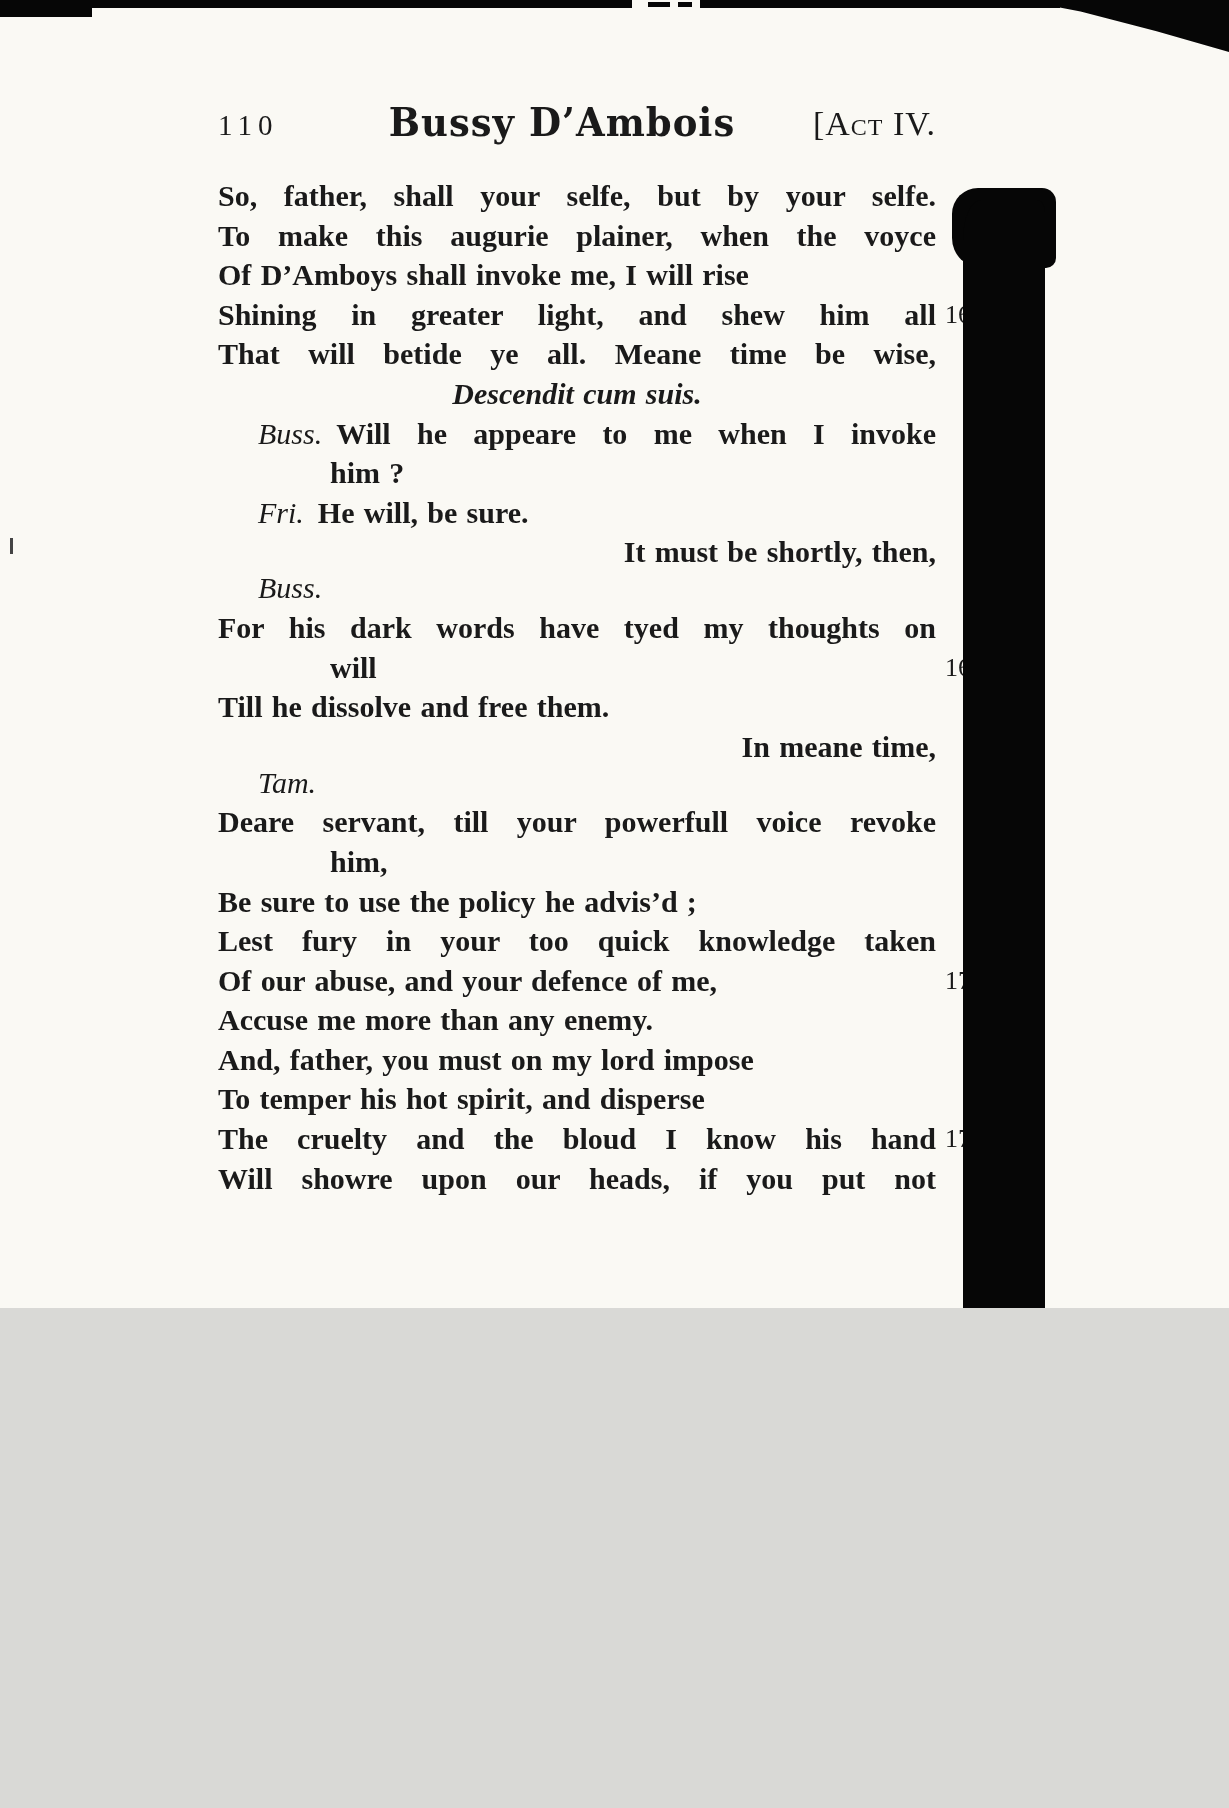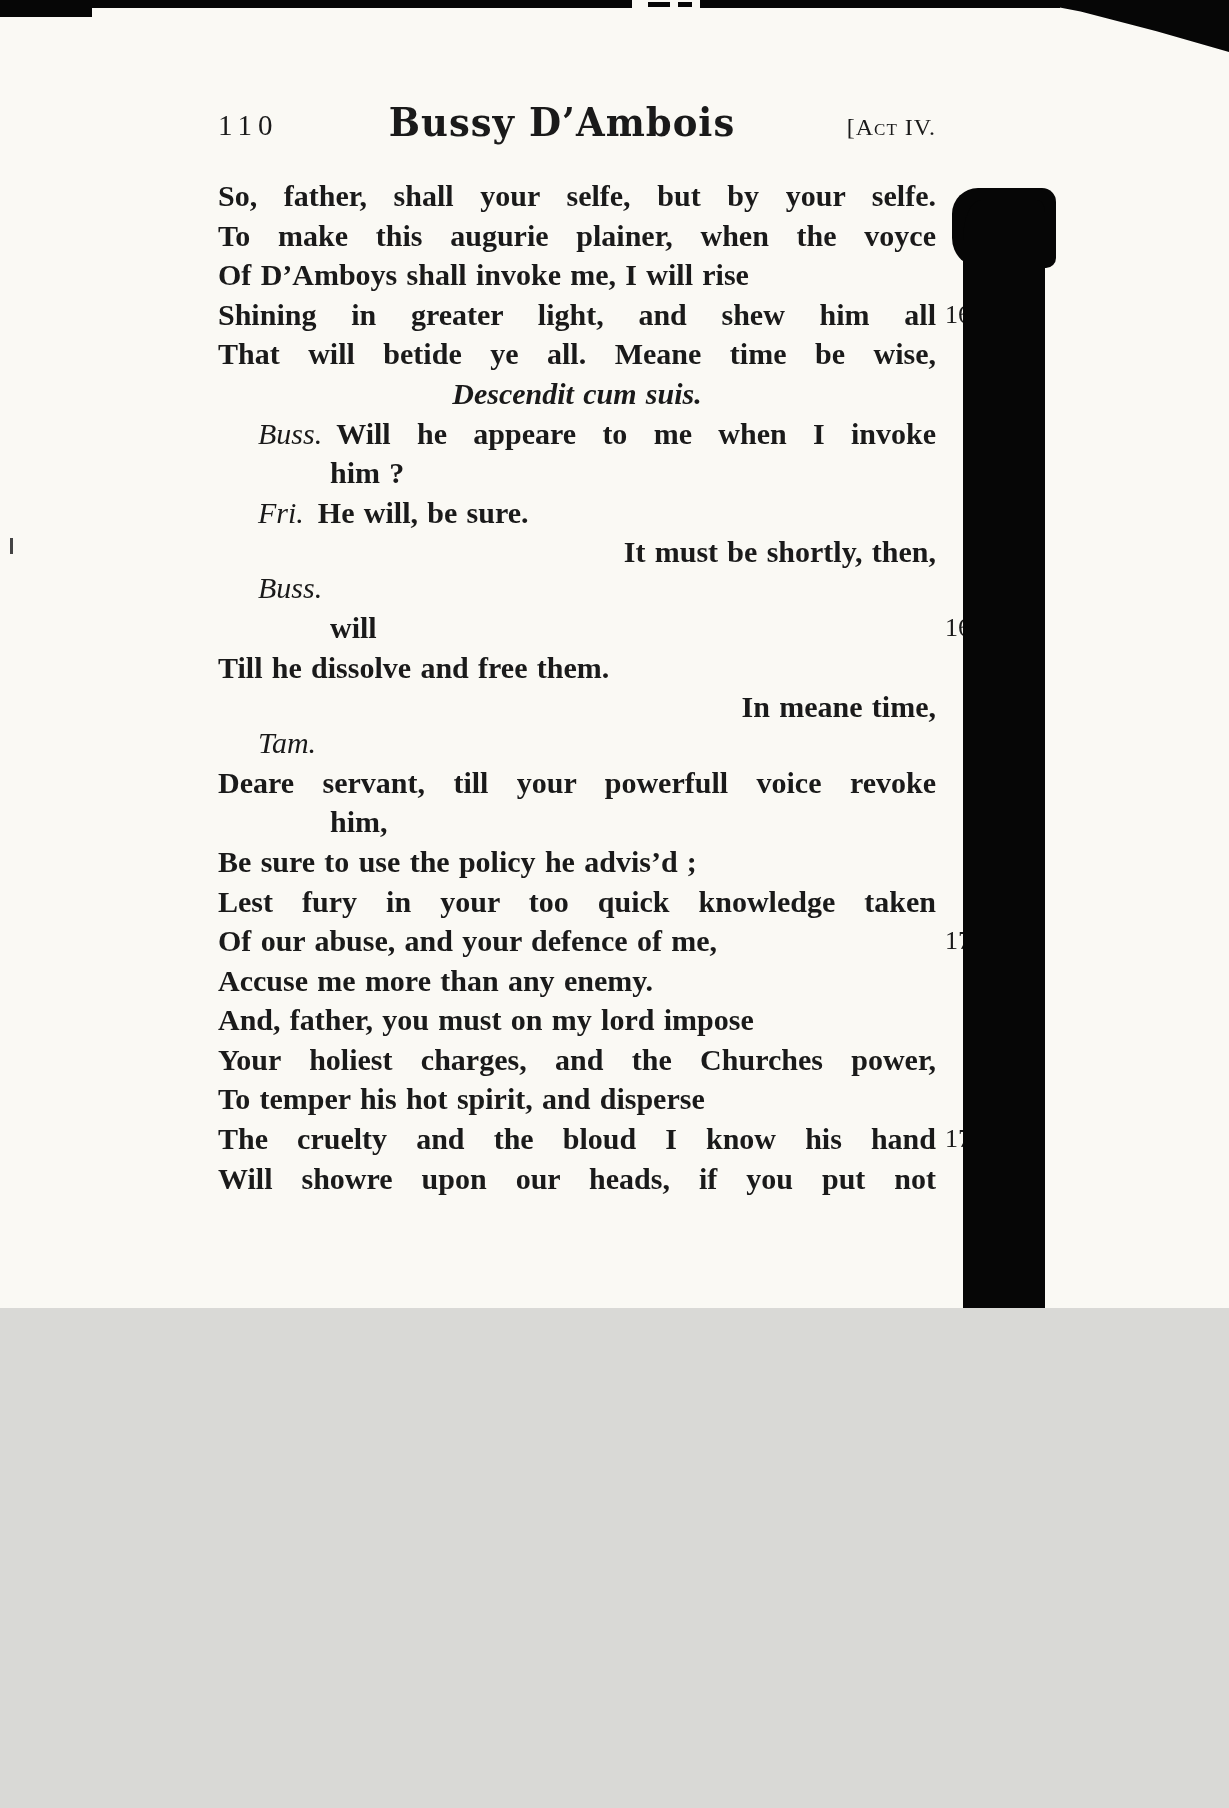--- a/index.html
+++ b/index.html
@@ -10,21 +10,21 @@
     font-family:"Liberation Serif", serif; color:var(--ink,#1a1a1a);
   }
   
   .art { position:absolute; background:#060606; z-index:5; }
 
   
   .header { position:absolute; left:218px; top:100px; width:718px; display:flex; align-items:baseline; z-index:1; }
   .page-num { width:130px; font-size:29px; letter-spacing:6px; }
   .title { flex:1; text-align:center; font-size:37px; font-weight:bold; letter-spacing:1px;
            font-family:"DejaVu Serif", serif; transform:scaleY(1.04); }
-  .act { width:160px; text-align:right; font-size:24px; font-variant:small-caps; letter-spacing:1px; }
+  .act { width:160px; text-align:right; font-size:34px; font-variant:small-caps; letter-spacing:1px; }
 
   
   .verse { position:absolute; left:218px; top:176px; width:718px; z-index:1; }
   .vl { position:relative; line-height:39.6px; font-size:30px; word-spacing:0.06em; }
   .vl .lt { white-space:pre-wrap;font-weight:bold; }
   .vl.fill { text-align:justify; text-align-last:justify; }
   .vl.fill .lt { white-space:normal; }
   .ind1 { padding-left:40px; }
   .ind2 { padding-left:112px; }
   .stage { text-align:center; font-style:italic; }
@@ -70,33 +70,33 @@
       <div class="vl fill"><span class="lt">Shining in greater light, and shew him all</span><span class="mnum">16</span></div>
       <div class="vl fill"><span class="lt">That will betide ye all.  Meane time be wise,</span></div>
       <div class="vl stage"><span class="lt">Descendit cum suis.</span></div>
       <div class="vl ind1 fill"><span class="speaker">Buss.</span><span class="lt">Will he appeare to me when I invoke</span></div>
       <div class="vl ind2"><span class="lt">him ?</span></div>
       <div class="vl ind1"><span class="speaker">Fri.</span><span class="lt">He will, be sure.</span></div>
       <div class="vl ind1 gapline">
         <span class="speaker">Buss.</span>
         <span class="lt">It must be shortly, then,</span>
       </div>
+      <div class="vl fill"><span class="lt">For his dark words have tyed my thoughts on</span></div>
       <div class="vl ind2"><span class="lt">will</span><span class="mnum">16</span></div>
       <div class="vl"><span class="lt">Till he dissolve and free them.</span></div>
       <div class="vl ind1 gapline">
         <span class="speaker">Tam.</span>
         <span class="lt">In meane time,</span>
       </div>
       <div class="vl fill"><span class="lt">Deare servant, till your powerfull voice revoke</span></div>
       <div class="vl ind2"><span class="lt">him,</span></div>
       <div class="vl"><span class="lt">Be sure to use the policy he advis’d ;</span></div>
       <div class="vl fill"><span class="lt">Lest fury in your too quick knowledge taken</span></div>
       <div class="vl"><span class="lt">Of our abuse, and your defence of me,</span><span class="mnum">17</span></div>
       <div class="vl"><span class="lt">Accuse me more than any enemy.</span></div>
       <div class="vl"><span class="lt">And, father, you must on my lord impose</span></div>
-      <div class="vl fill"><span class="lt">Your holiest charges, and the Churches power,</span></div>
       <div class="vl"><span class="lt">To temper his hot spirit, and disperse</span></div>
       <div class="vl fill"><span class="lt">The cruelty and the bloud I know his hand</span><span class="mnum">17</span></div>
       <div class="vl fill"><span class="lt">Will showre upon our heads, if you put not</span></div>
     </div>
 
 
 </div>
 
 </body></html>

